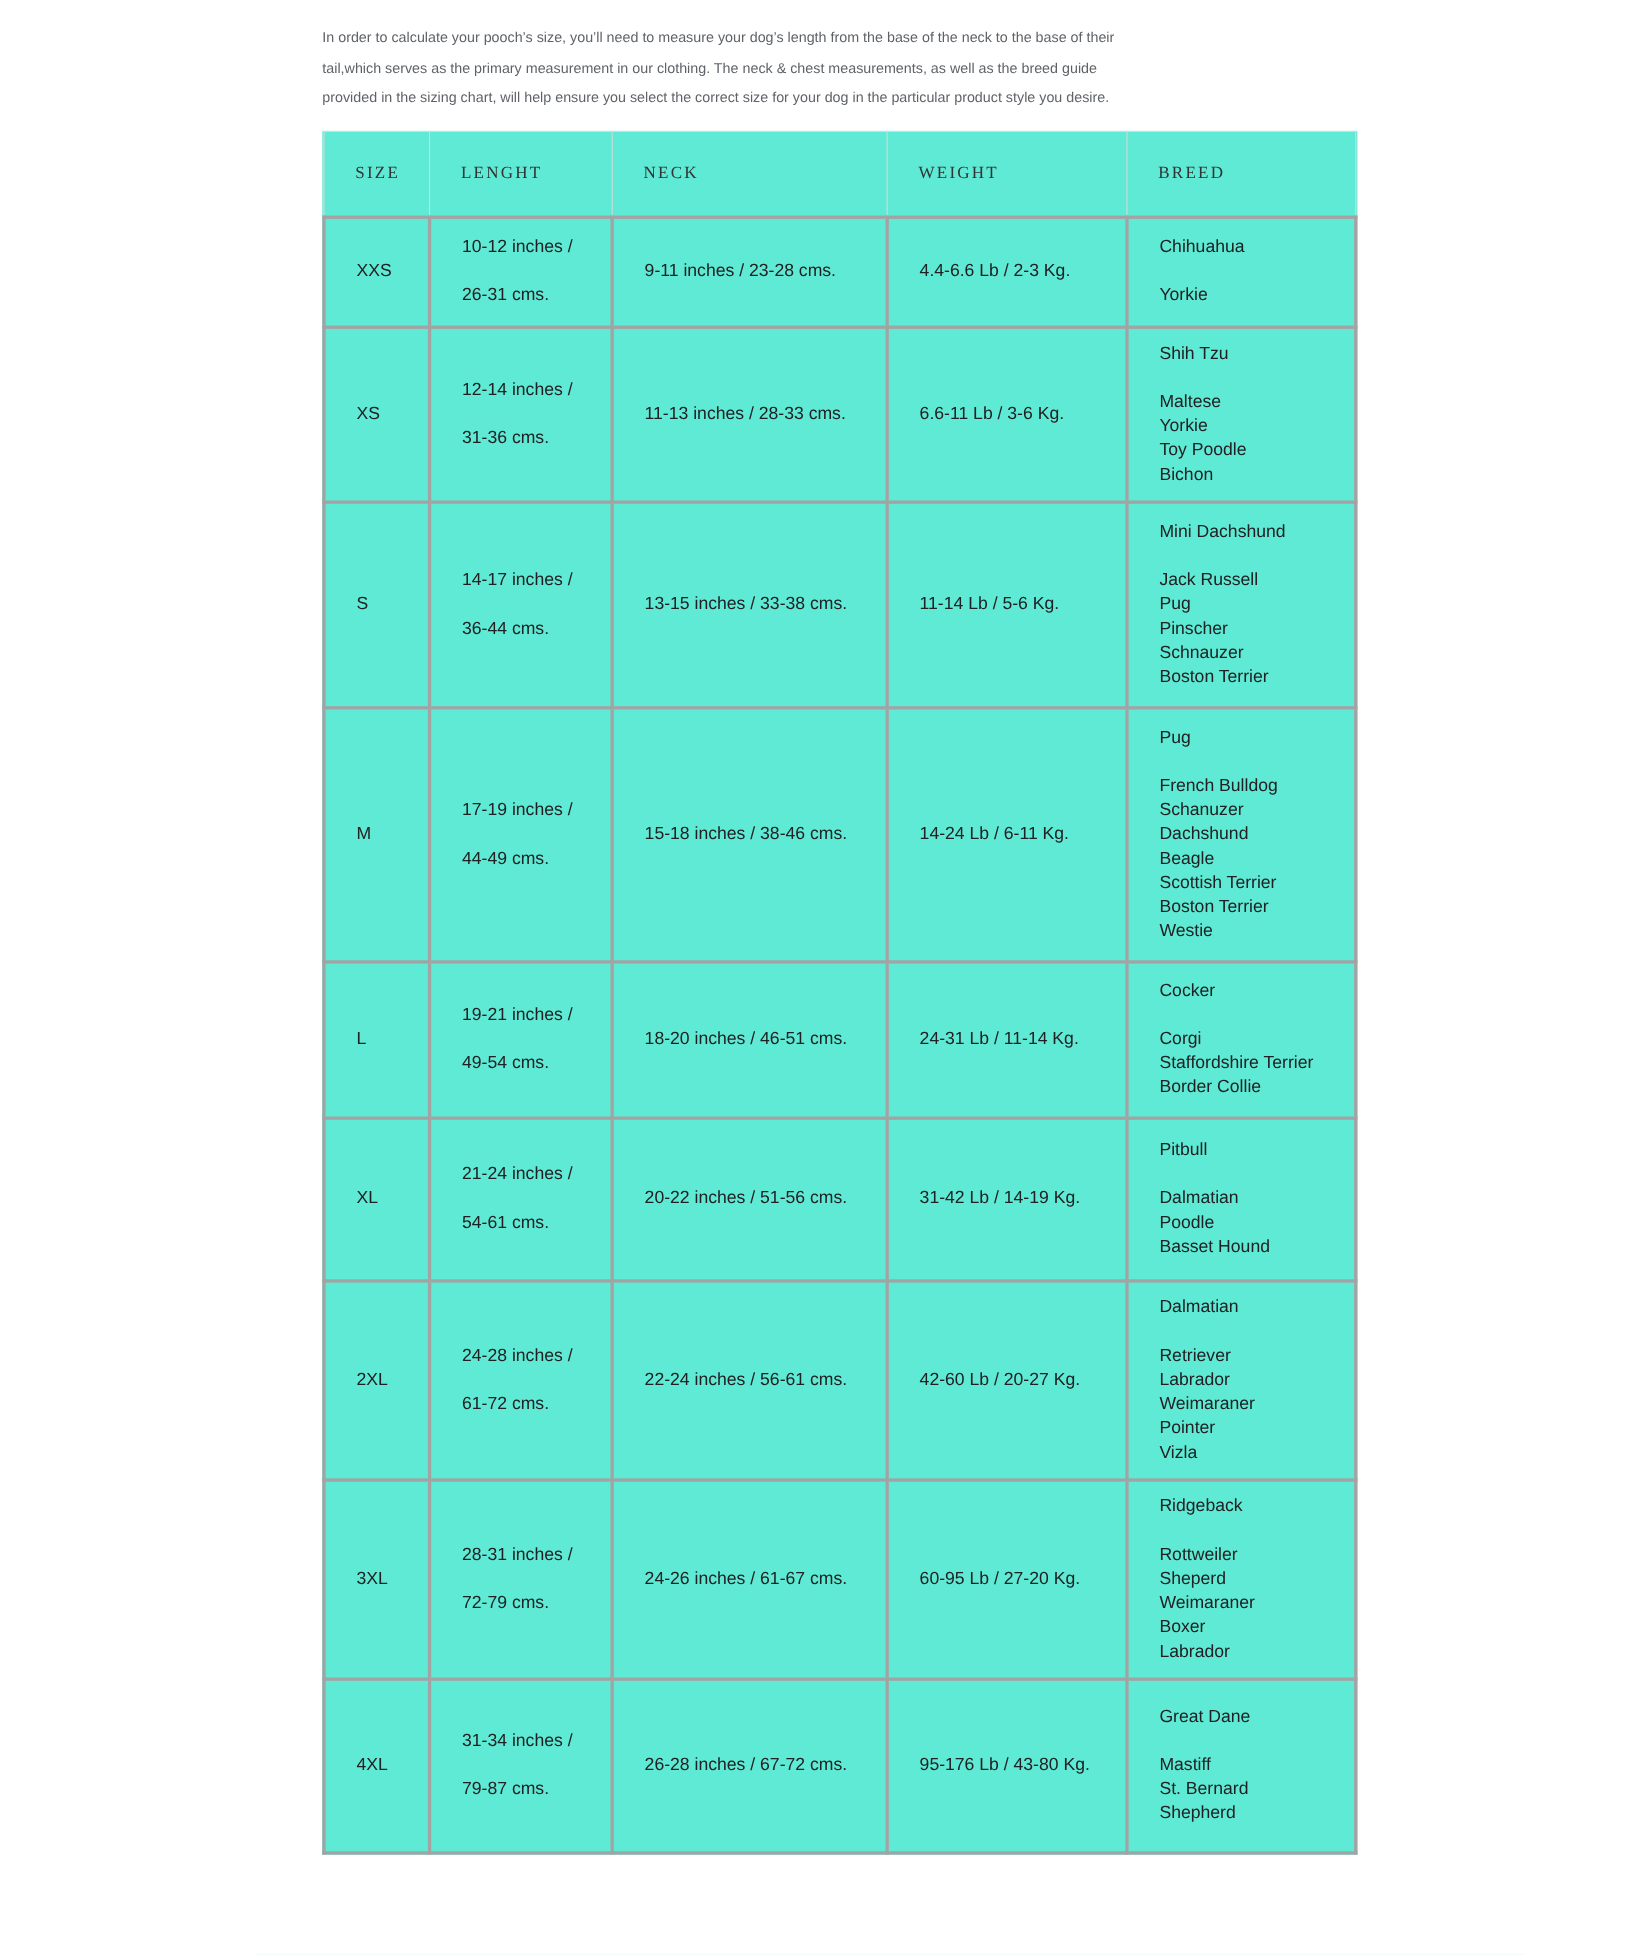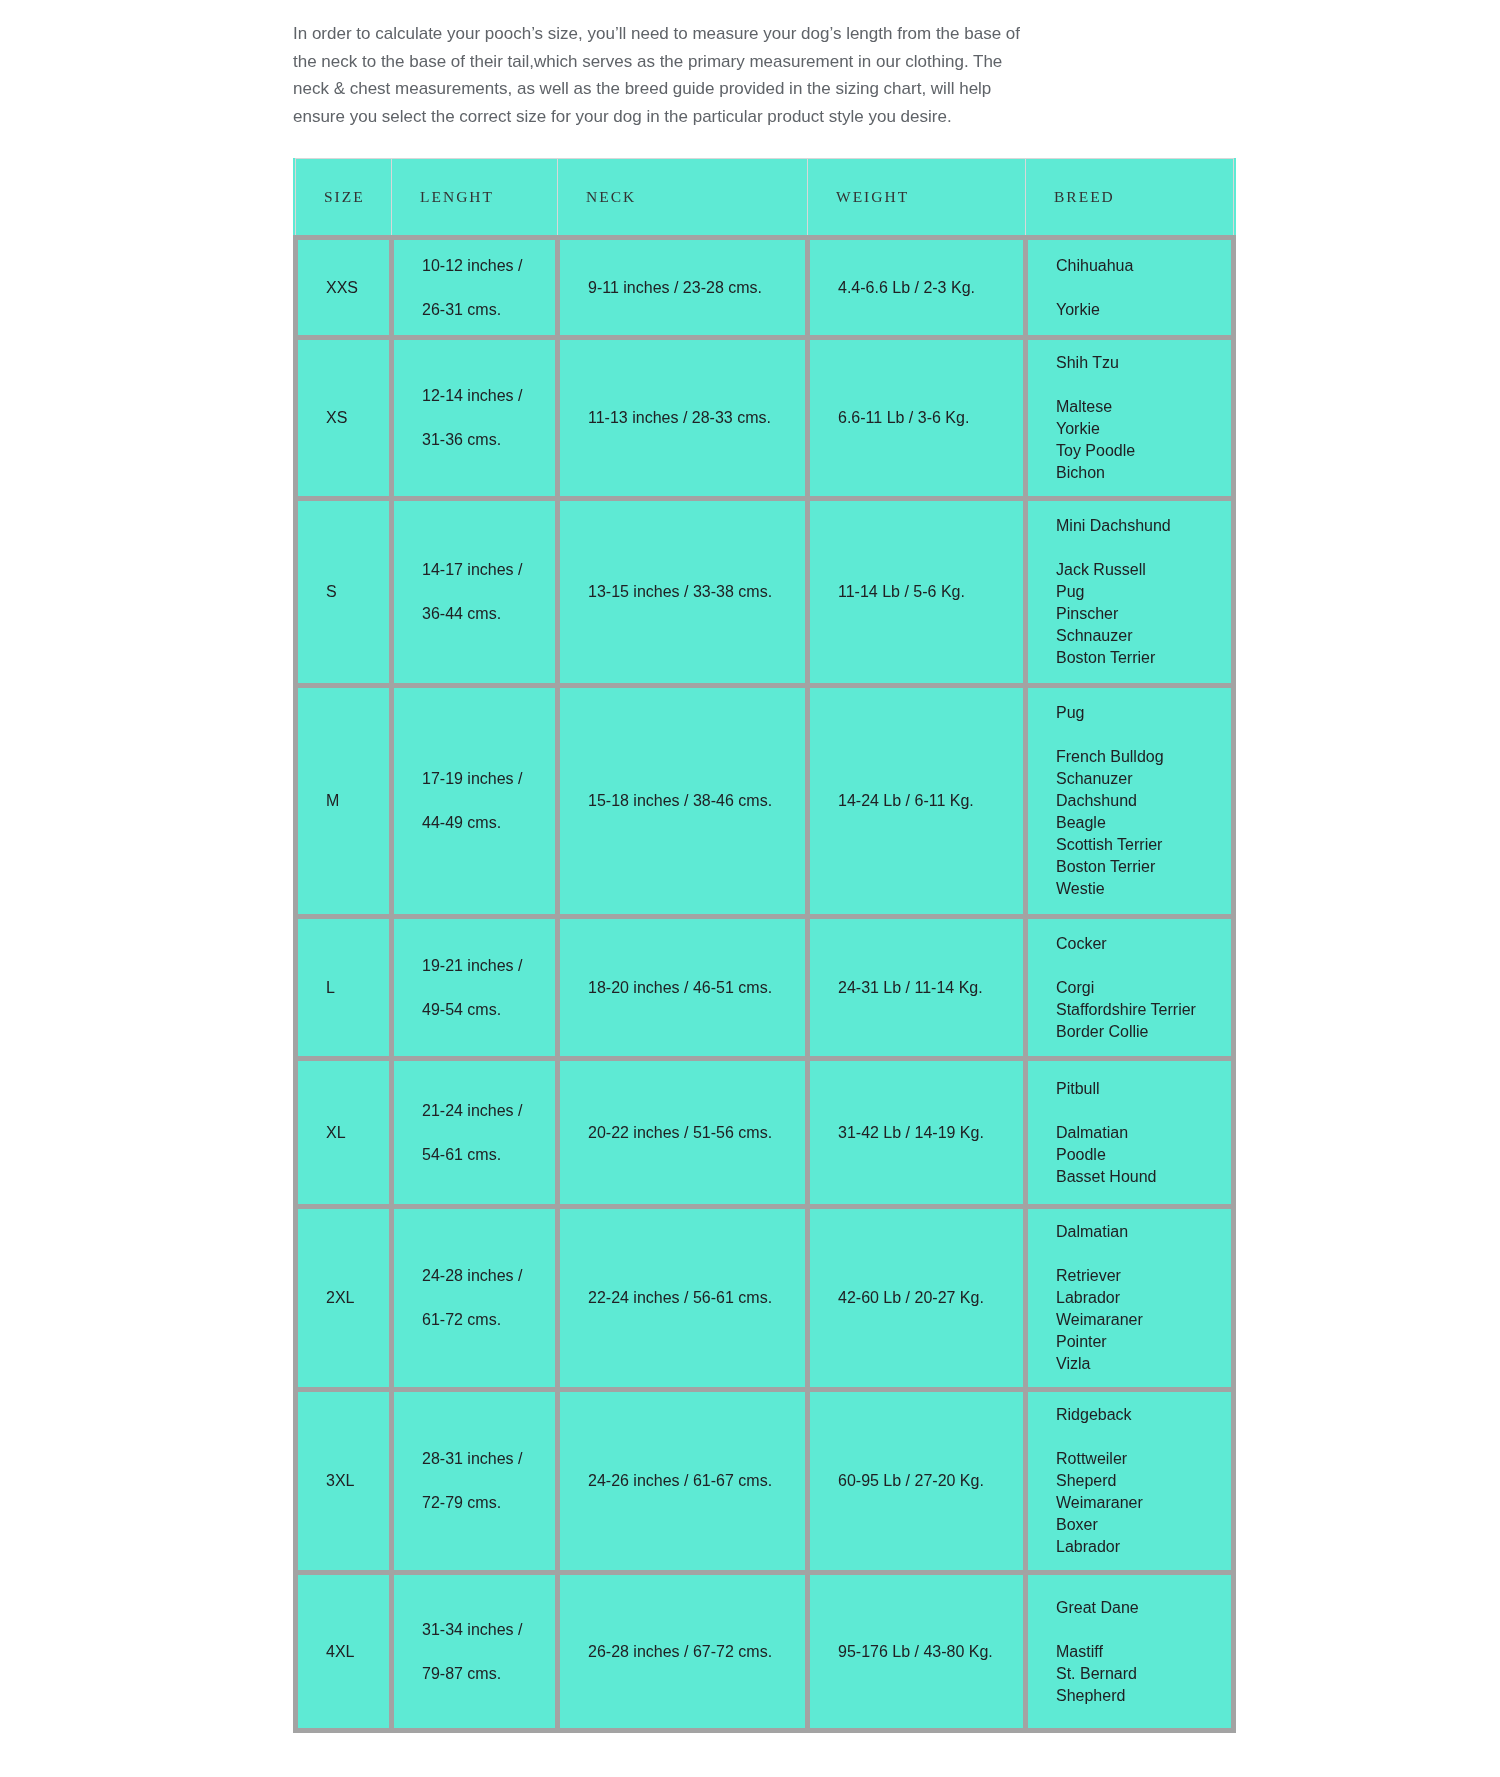--- a/index.html
+++ b/index.html
@@ -23,25 +23,25 @@
   .page-title {
     font-family: "Liberation Serif", serif;
     font-weight: bold;
     font-size: 27px;
     line-height: 32px;
     color: #4d4d4d;
     letter-spacing: 0.3px;
     margin: 0 0 10px 0;
   }
   .page-desc {
-    font-size: 17px;
+    font-size: 13px;
     line-height: 27.5px;
     color: #5f6368;
     width: 748px;
-    margin: 0 0 28px 0;
+    margin: 0 0 16px 0;
   }
   table.size-chart {
     border-collapse: collapse;
     table-layout: fixed;
     width: 938px;
     background: #5eead4;
   }
   table.size-chart col.c-size   { width: 96px; }
   table.size-chart col.c-lenght { width: 166px; }
   table.size-chart col.c-neck   { width: 250px; }
@@ -59,21 +59,21 @@
     padding: 0 8px 0 28px;
     border: 1px solid #d8d8d8;
   }
   table.size-chart td {
     font-size: 16px;
     line-height: 22px;
     color: #202124;
     text-align: left;
     vertical-align: middle;
     padding: 12px 8px 12px 28px;
-    border: 5px solid #a3a3a3;
+    border: 3px solid #a3a3a3;
     white-space: pre-line;
   }
   tbody tr:nth-child(1) { height: 100px; }
   tbody tr:nth-child(2) { height: 152px; }
   tbody tr:nth-child(3) { height: 187px; }
   tbody tr:nth-child(4) { height: 231px; }
   tbody tr:nth-child(5) { height: 142px; }
   tbody tr:nth-child(6) { height: 148px; }
   tbody tr:nth-child(7) { height: 179px; }
   tbody tr:nth-child(8) { height: 181px; }

